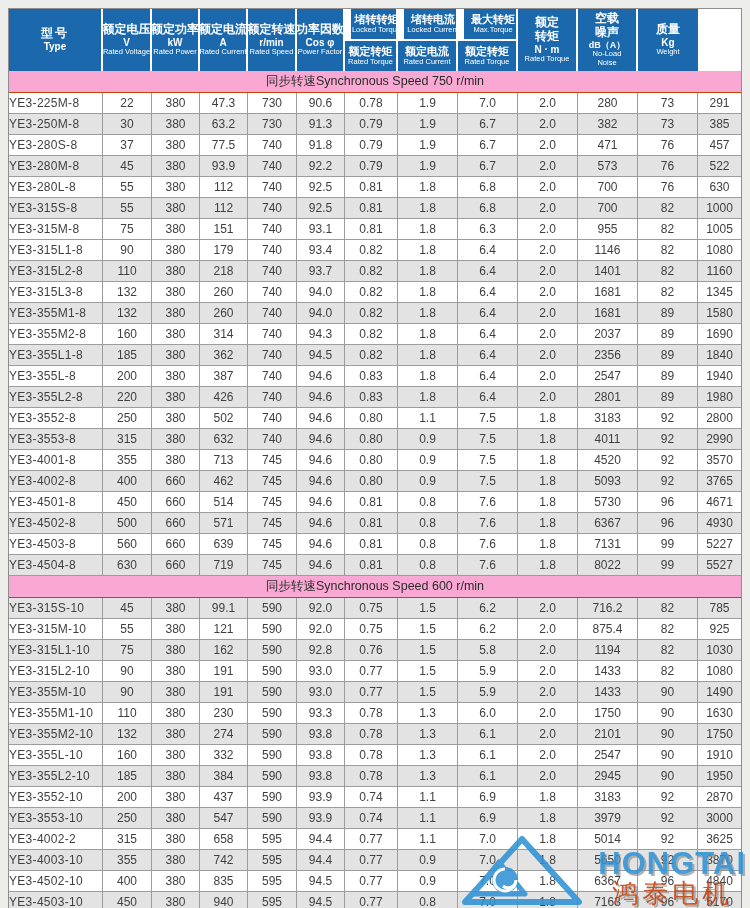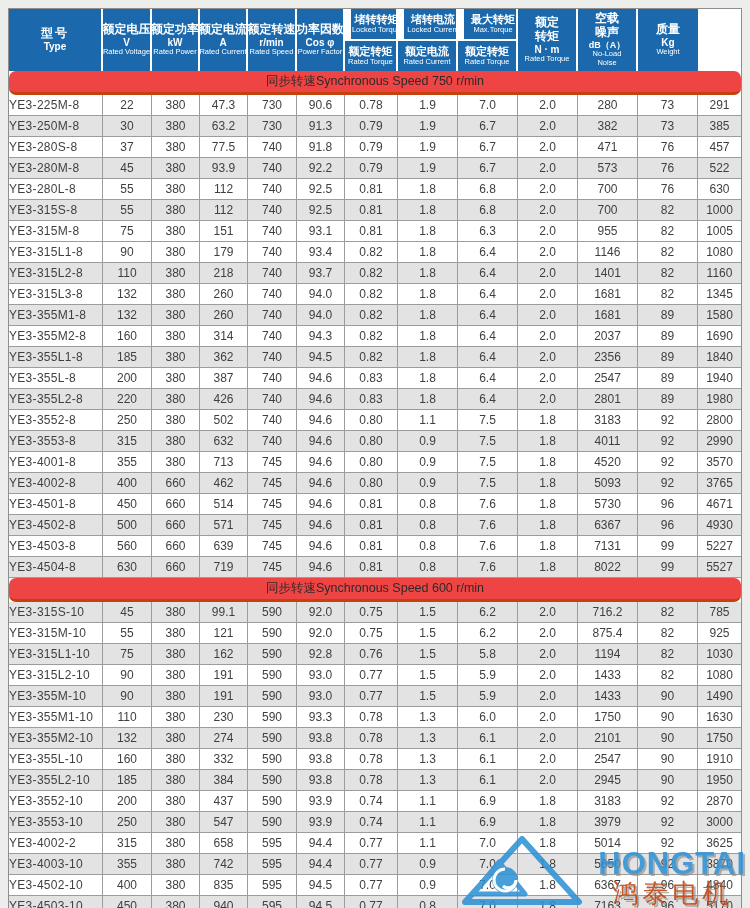--- a/index.html
+++ b/index.html
@@ -32,23 +32,23 @@
   .hsplit{padding:0;justify-content:stretch;background:#fff;}
   .hsub{
     background:#1b69ac;flex:1;display:flex;flex-direction:column;
     justify-content:center;align-items:center;box-sizing:border-box;line-height:1.05;width:100%;
   }
   .hsub.top{border-bottom:2px solid #fff;margin-left:12px;}
   .hsub .hzh{font-size:11px;}
   .hsub .hen{font-size:7.5px;}
   
   .srow{
-    height:21px;background:#ef4444;border-bottom:3px solid #c2410c;
+    height:21px;background:#f9a8d4;border-bottom:1px solid #c2410c;
     display:flex;align-items:center;justify-content:center;
-    font-size:12.5px;color:#2b2b2b;border-radius:7px;
+    font-size:12.5px;color:#2b2b2b;
   }
   
   .drow{height:20px;border-bottom:1px solid #9c9c9c;background:#fff;}
   .drow:last-child{border-bottom:none;}
   .drow.shade{background:#e3e3e3;}
   .cell{
     font-size:12px;color:#3f3f3f;
     display:flex;align-items:center;justify-content:center;
     border-right:1px solid #9c9c9c;box-sizing:border-box;white-space:nowrap;overflow:hidden;
   }

